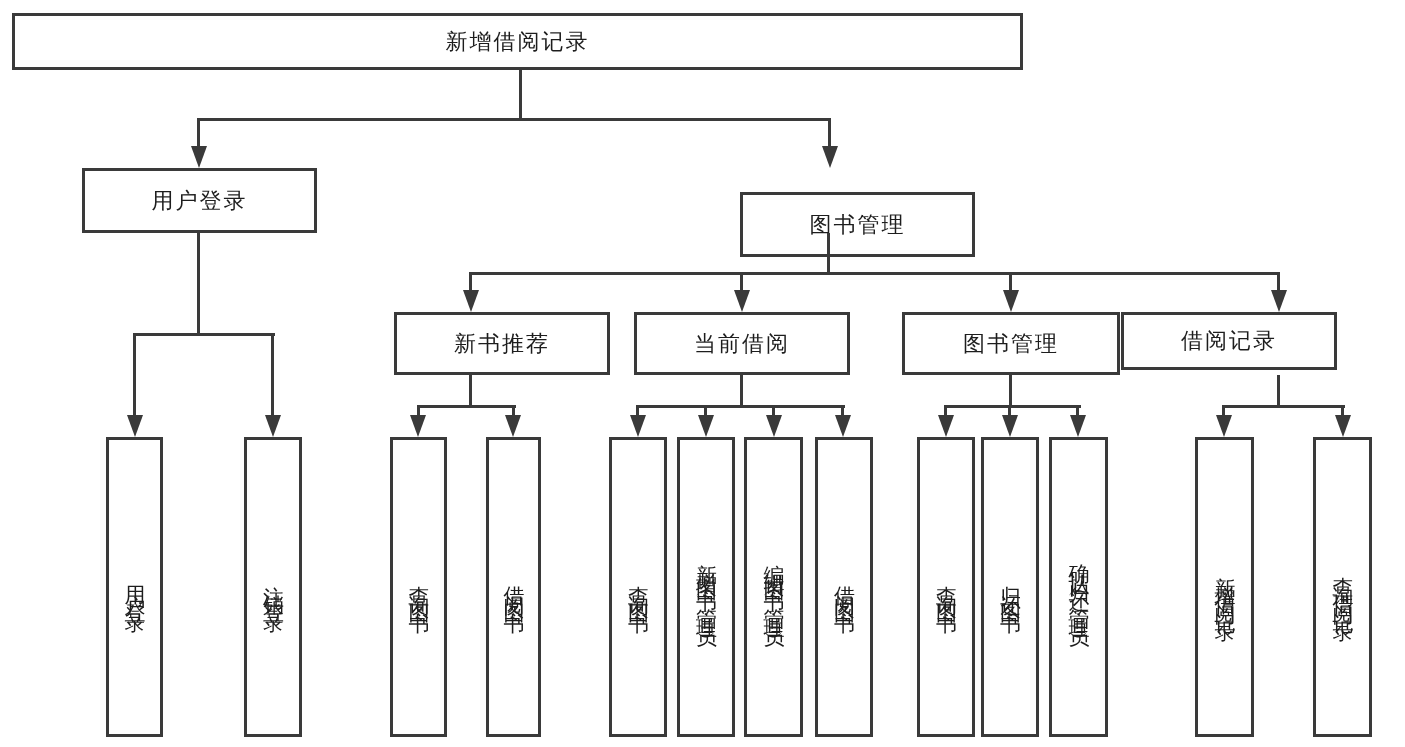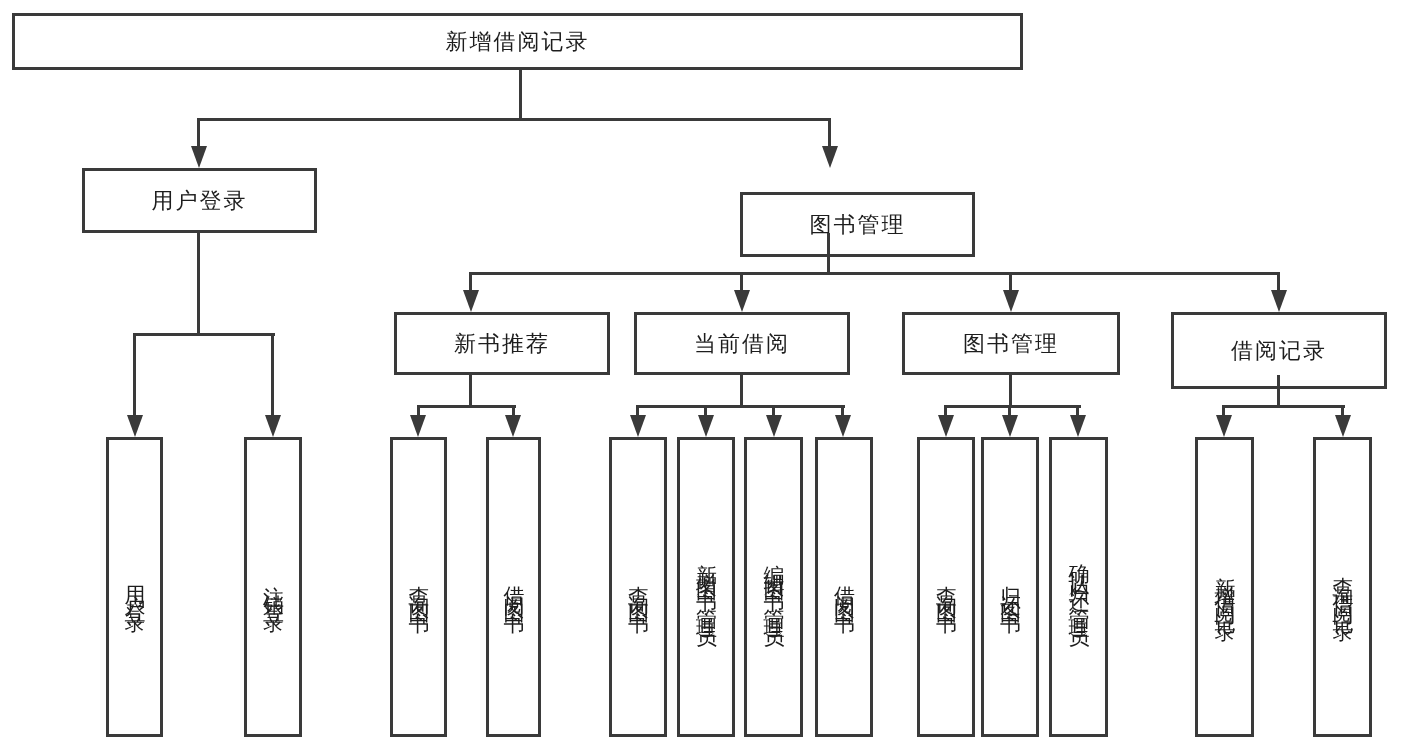--- a/index.html
+++ b/index.html
@@ -87,21 +87,21 @@
   <div class="ln" style="left:740px;top:274px;width:3px;height:18px;"></div>
   <div class="arr" style="left:734px;top:290px;"></div>
   <div class="ln" style="left:1009px;top:274px;width:3px;height:18px;"></div>
   <div class="arr" style="left:1003px;top:290px;"></div>
   <div class="ln" style="left:1277px;top:274px;width:3px;height:18px;"></div>
   <div class="arr" style="left:1271px;top:290px;"></div>
 
   <div class="box" style="left:362px;top:312px;width:216px;height:63px;margin-left:32px;">新书推荐</div>
   <div class="box" style="left:634px;top:312px;width:216px;height:63px;">当前借阅</div>
   <div class="box" style="left:902px;top:312px;width:218px;height:63px;">图书管理</div>
-  <div class="box" style="left:1171px;top:312px;width:216px;height:77px;text-align:right;">借阅记录</div>
+  <div class="box" style="left:1121px;top:312px;width:216px;height:58px;text-align:right;">借阅记录</div>
 
   <div class="ln" style="left:469px;top:375px;width:3px;height:33px;"></div>
   <div class="ln" style="left:417px;top:405px;width:99px;height:3px;"></div>
   <div class="ln" style="left:417px;top:407px;width:3px;height:12px;"></div>
   <div class="arr" style="left:410px;top:415px;"></div>
   <div class="ln" style="left:512px;top:407px;width:3px;height:12px;"></div>
   <div class="arr" style="left:505px;top:415px;"></div>
 
   <div class="ln" style="left:740px;top:375px;width:3px;height:33px;"></div>
   <div class="ln" style="left:636px;top:405px;width:209px;height:3px;"></div>

